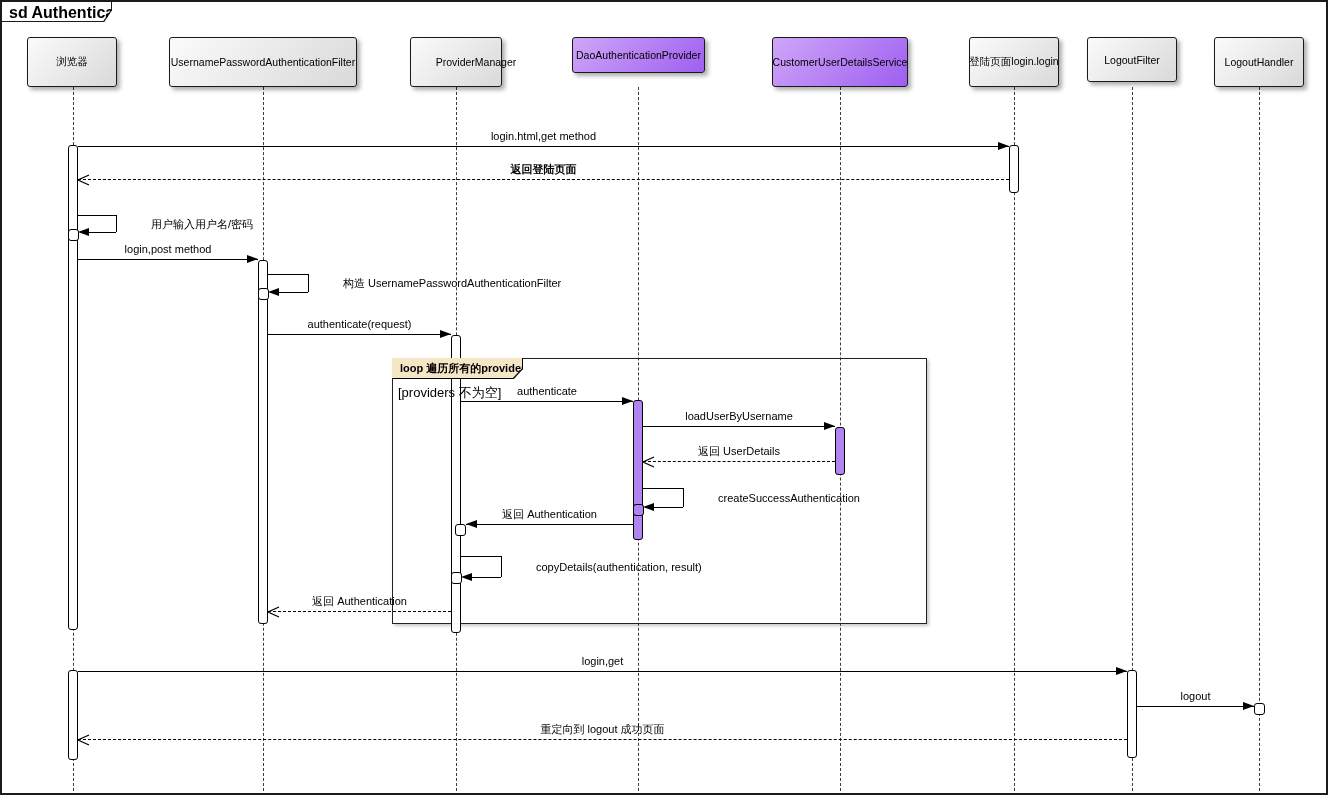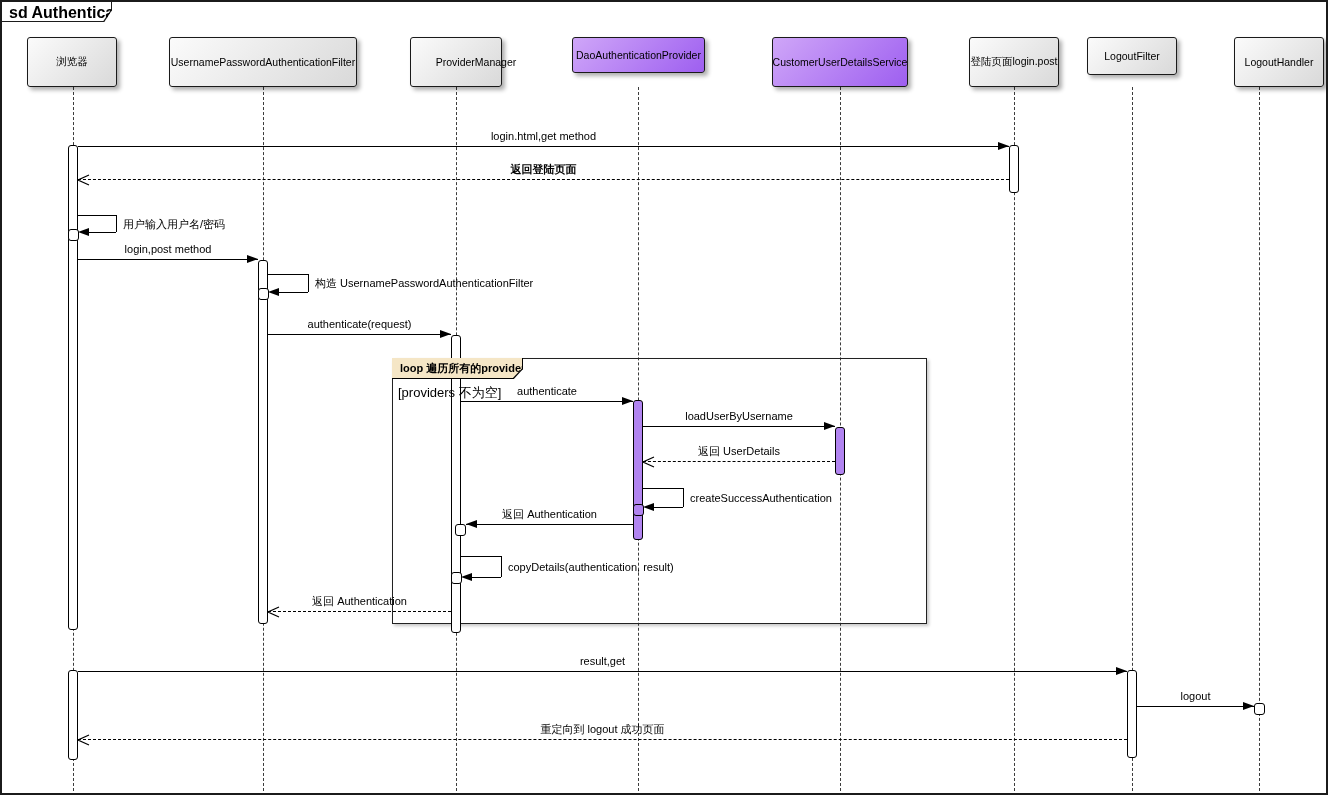--- a/index.html
+++ b/index.html
@@ -37,21 +37,21 @@
   .activation.purple{background:var(--c-purple-act);}
   
   .msg-line{height:0;border-top:1.5px solid var(--c-line);z-index:4;}
   .msg-line.dashed{border-top-style:dashed;}
   .vline{width:0;border-left:1.5px solid var(--c-line);z-index:4;}
   .tri-right{width:0;height:0;border-top:4.5px solid transparent;border-bottom:4.5px solid transparent;border-left:11px solid #000;z-index:4;}
   .tri-left{width:0;height:0;border-top:4.5px solid transparent;border-bottom:4.5px solid transparent;border-right:11px solid #000;z-index:4;}
   .open-arrow{z-index:4;}
   .open-arrow svg{display:block;}
   .msg-label{font-size:11px;line-height:13px;white-space:nowrap;transform:translateX(-50%);z-index:5;}
-  .self-label{font-size:11px;line-height:13px;white-space:nowrap;z-index:5;}
+  .self-label{font-size:11px;line-height:13px;white-space:nowrap;z-index:5;margin-left:28px;}
   .marker{width:11px;height:12px;box-sizing:border-box;border:1px solid #000;border-radius:3px;background:#fff;z-index:5;}
   .marker.purple{background:var(--c-purple-act);}
   
   .loop-frame{box-sizing:border-box;border:1.5px solid #222;z-index:2;box-shadow:2px 2px 3px rgba(0,0,0,0.22);}
   .loop-tab{z-index:6;clip-path:polygon(0 0,100% 0,100% 52%,93% 100%,0 100%);background:#000;}
   .loop-tab-inner{position:absolute;left:0;top:0;width:calc(100% - 1px);height:calc(100% - 1px);
     clip-path:polygon(0 0,100% 0,100% 52%,93% 100%,0 100%);background:var(--c-loop-tab);}
   .loop-tab-text{position:absolute;left:8px;top:3px;font-size:11px;font-weight:bold;white-space:nowrap;}
   .guard-label{font-size:13px;white-space:nowrap;z-index:6;}
 </style>
@@ -140,21 +140,21 @@
       <div class="abs self-label" style="left: 506px; top: 558.5px;">copyDetails(authentication, result)</div>
       <div class="abs msg-line dashed" style="left: 266px; top: 609px; width: 183px;"></div>
       <div class="abs open-arrow" style="left: 265px; top: 604px;">
         <svg width="13" height="12" viewBox="0 0 13 12">
           <path d="M12 1 L1 6 L12 11" fill="none" stroke="#000" stroke-width="1.2"></path>
         </svg>
       </div>
       <div class="abs msg-label" style="left: 357.5px; top: 593px;">返回 Authentication</div>
       <div class="abs msg-line" style="left: 76px; top: 669px; width: 1049px;"></div>
       <div class="abs tri-right" style="left: 1114px; top: 665px;"></div>
-      <div class="abs msg-label" style="left: 600.5px; top: 653px;">result,get</div>
+      <div class="abs msg-label" style="left: 600.5px; top: 653px;">login,get</div>
       <div class="abs msg-line" style="left: 1135px; top: 704px; width: 117px;"></div>
       <div class="abs tri-right" style="left: 1241px; top: 700px;"></div>
       <div class="abs msg-label" style="left: 1193.5px; top: 688px;">logout</div>
       <div class="abs msg-line dashed" style="left: 76px; top: 737px; width: 1049px;"></div>
       <div class="abs open-arrow" style="left: 75px; top: 732px;">
         <svg width="13" height="12" viewBox="0 0 13 12">
           <path d="M12 1 L1 6 L12 11" fill="none" stroke="#000" stroke-width="1.2"></path>
         </svg>
       </div>
       <div class="abs msg-label" style="left: 600.5px; top: 721px;">重定向到 logout 成功页面</div>
@@ -173,22 +173,22 @@
       <div class="abs head-box head-gray" style="left: 408px; top: 35px; width: 92px; height: 50px; padding-left: 40px;">
         <span>ProviderManager</span>
       </div>
       <div class="abs head-box head-purple" style="left: 570px; top: 35px; width: 133px; height: 36px;">
         <span>DaoAuthenticationProvider</span>
       </div>
       <div class="abs head-box head-purple" style="left: 770px; top: 35px; width: 136px; height: 50px;">
         <span>CustomerUserDetailsService</span>
       </div>
       <div class="abs head-box head-gray" style="left: 967px; top: 35px; width: 90px; height: 50px;">
-        <span>登陆页面login.post</span>
+        <span>登陆页面login.login</span>
       </div>
-      <div class="abs head-box head-gray" style="left: 1085px; top: 35px; width: 90px; height: 38px;">
+      <div class="abs head-box head-gray" style="left: 1085px; top: 35px; width: 90px; height: 45px;">
         <span>LogoutFilter</span>
       </div>
-      <div class="abs head-box head-gray" style="left: 1212px; top: 35px; width: 90px; height: 50px; margin-left: 20px;">
+      <div class="abs head-box head-gray" style="left: 1212px; top: 35px; width: 90px; height: 50px;">
         <span>LogoutHandler</span>
       </div>
     </div>
 </div>
 
 </body></html>

